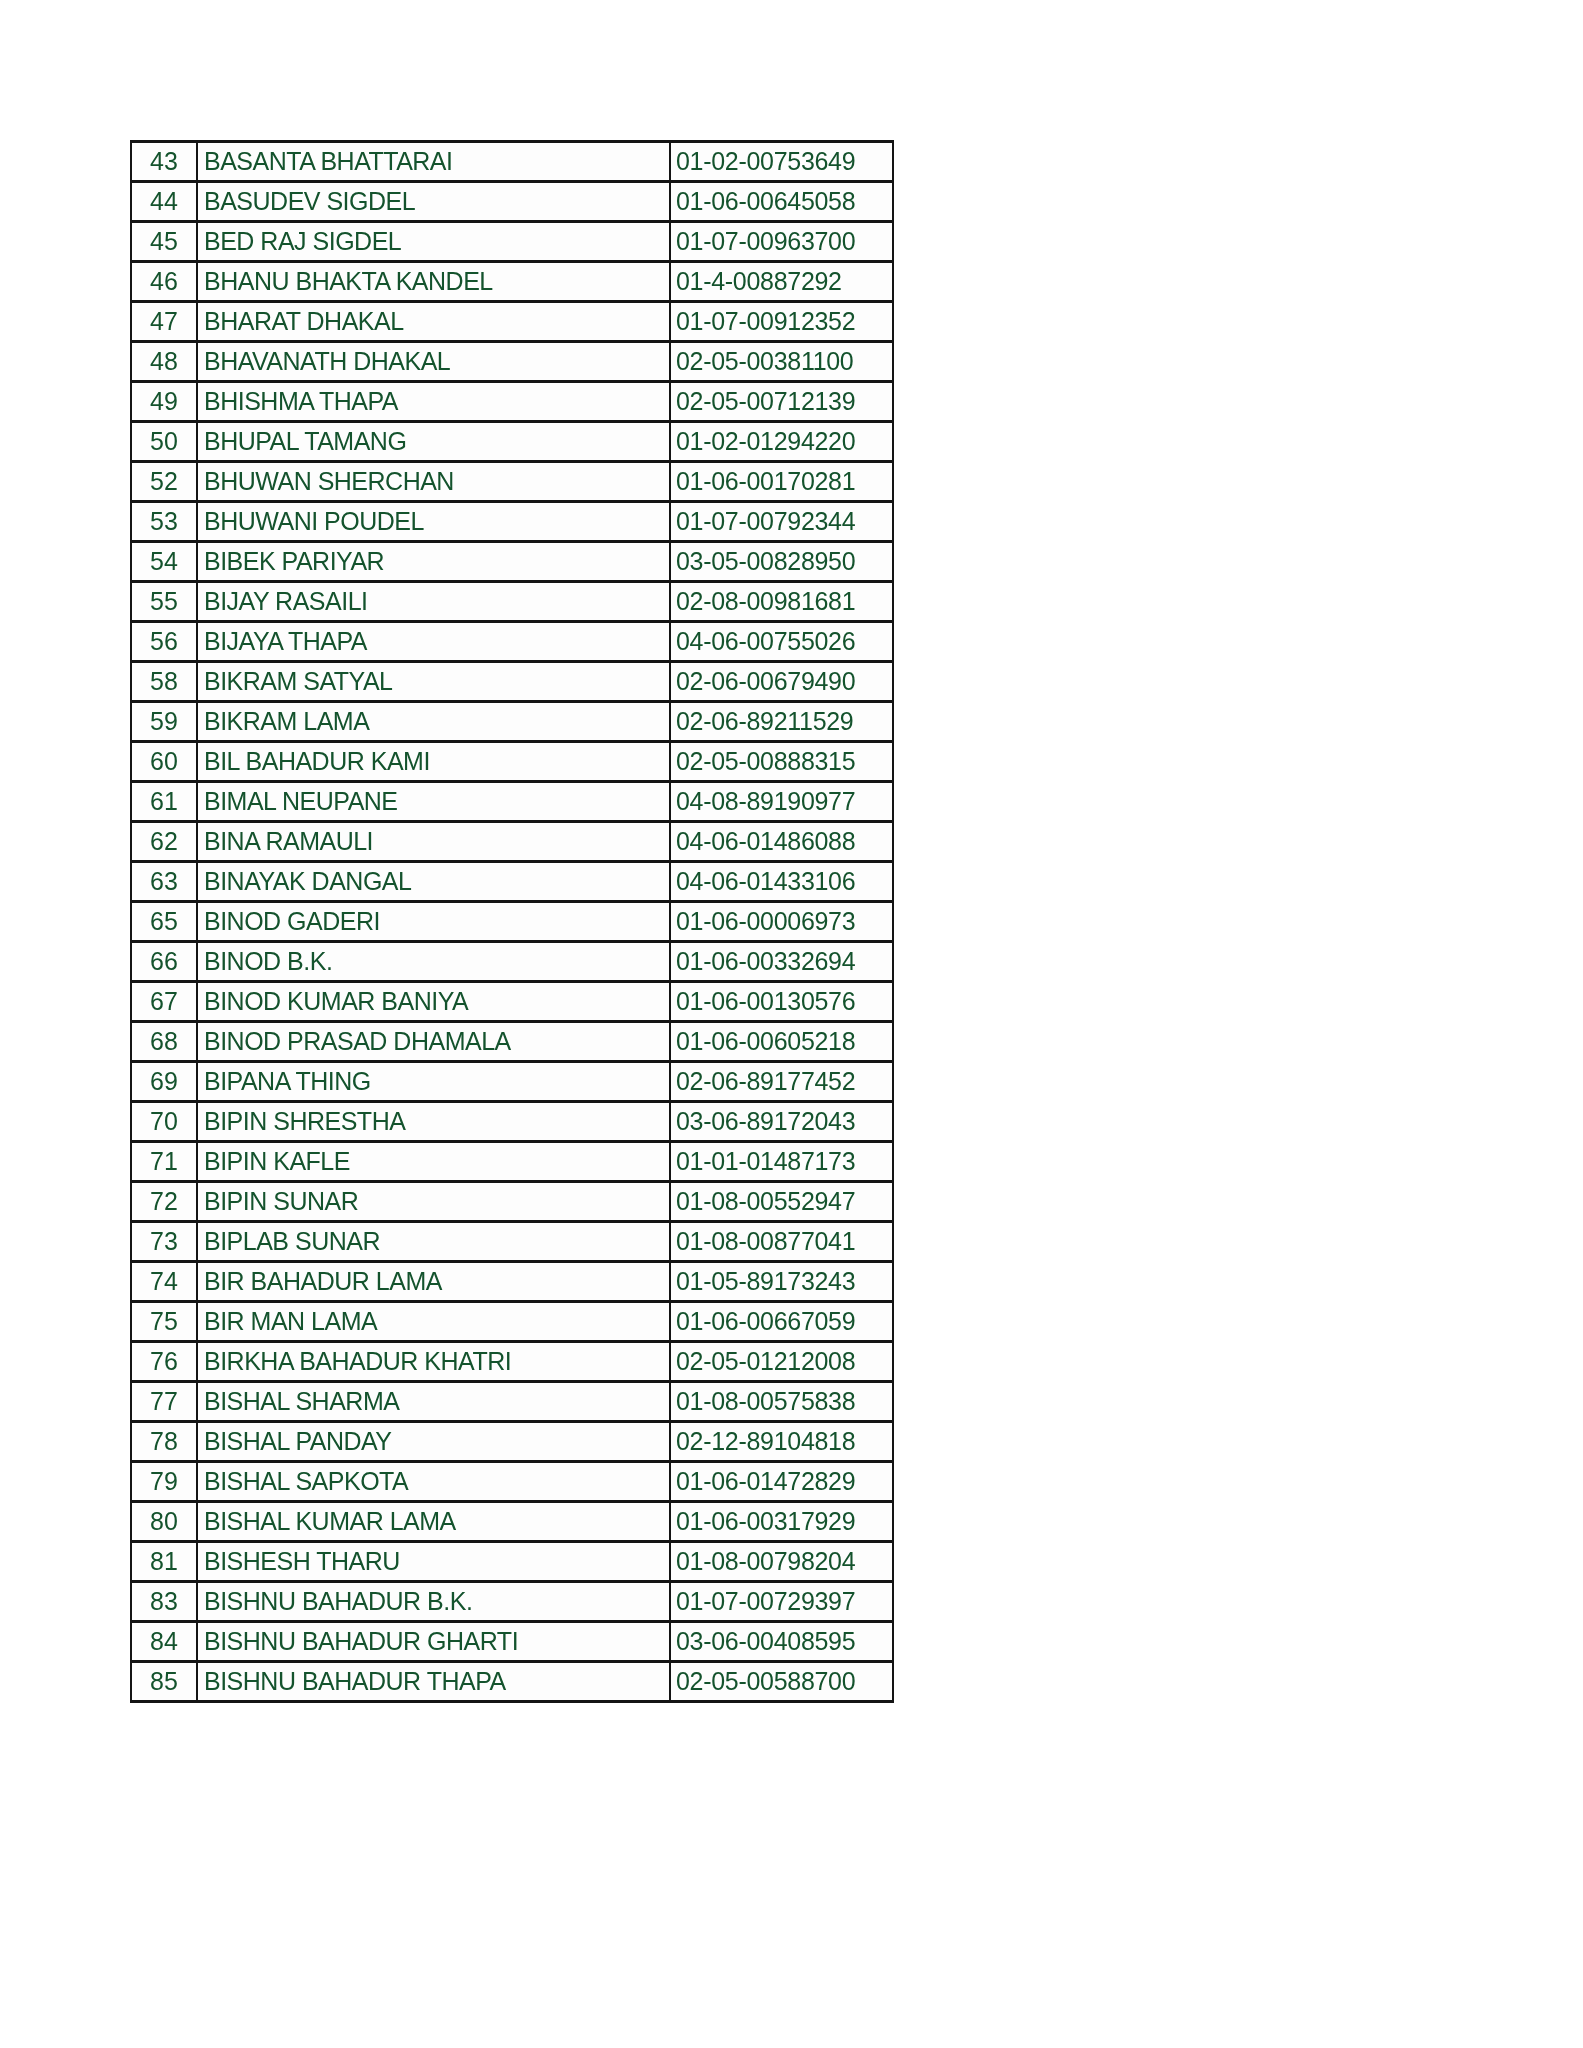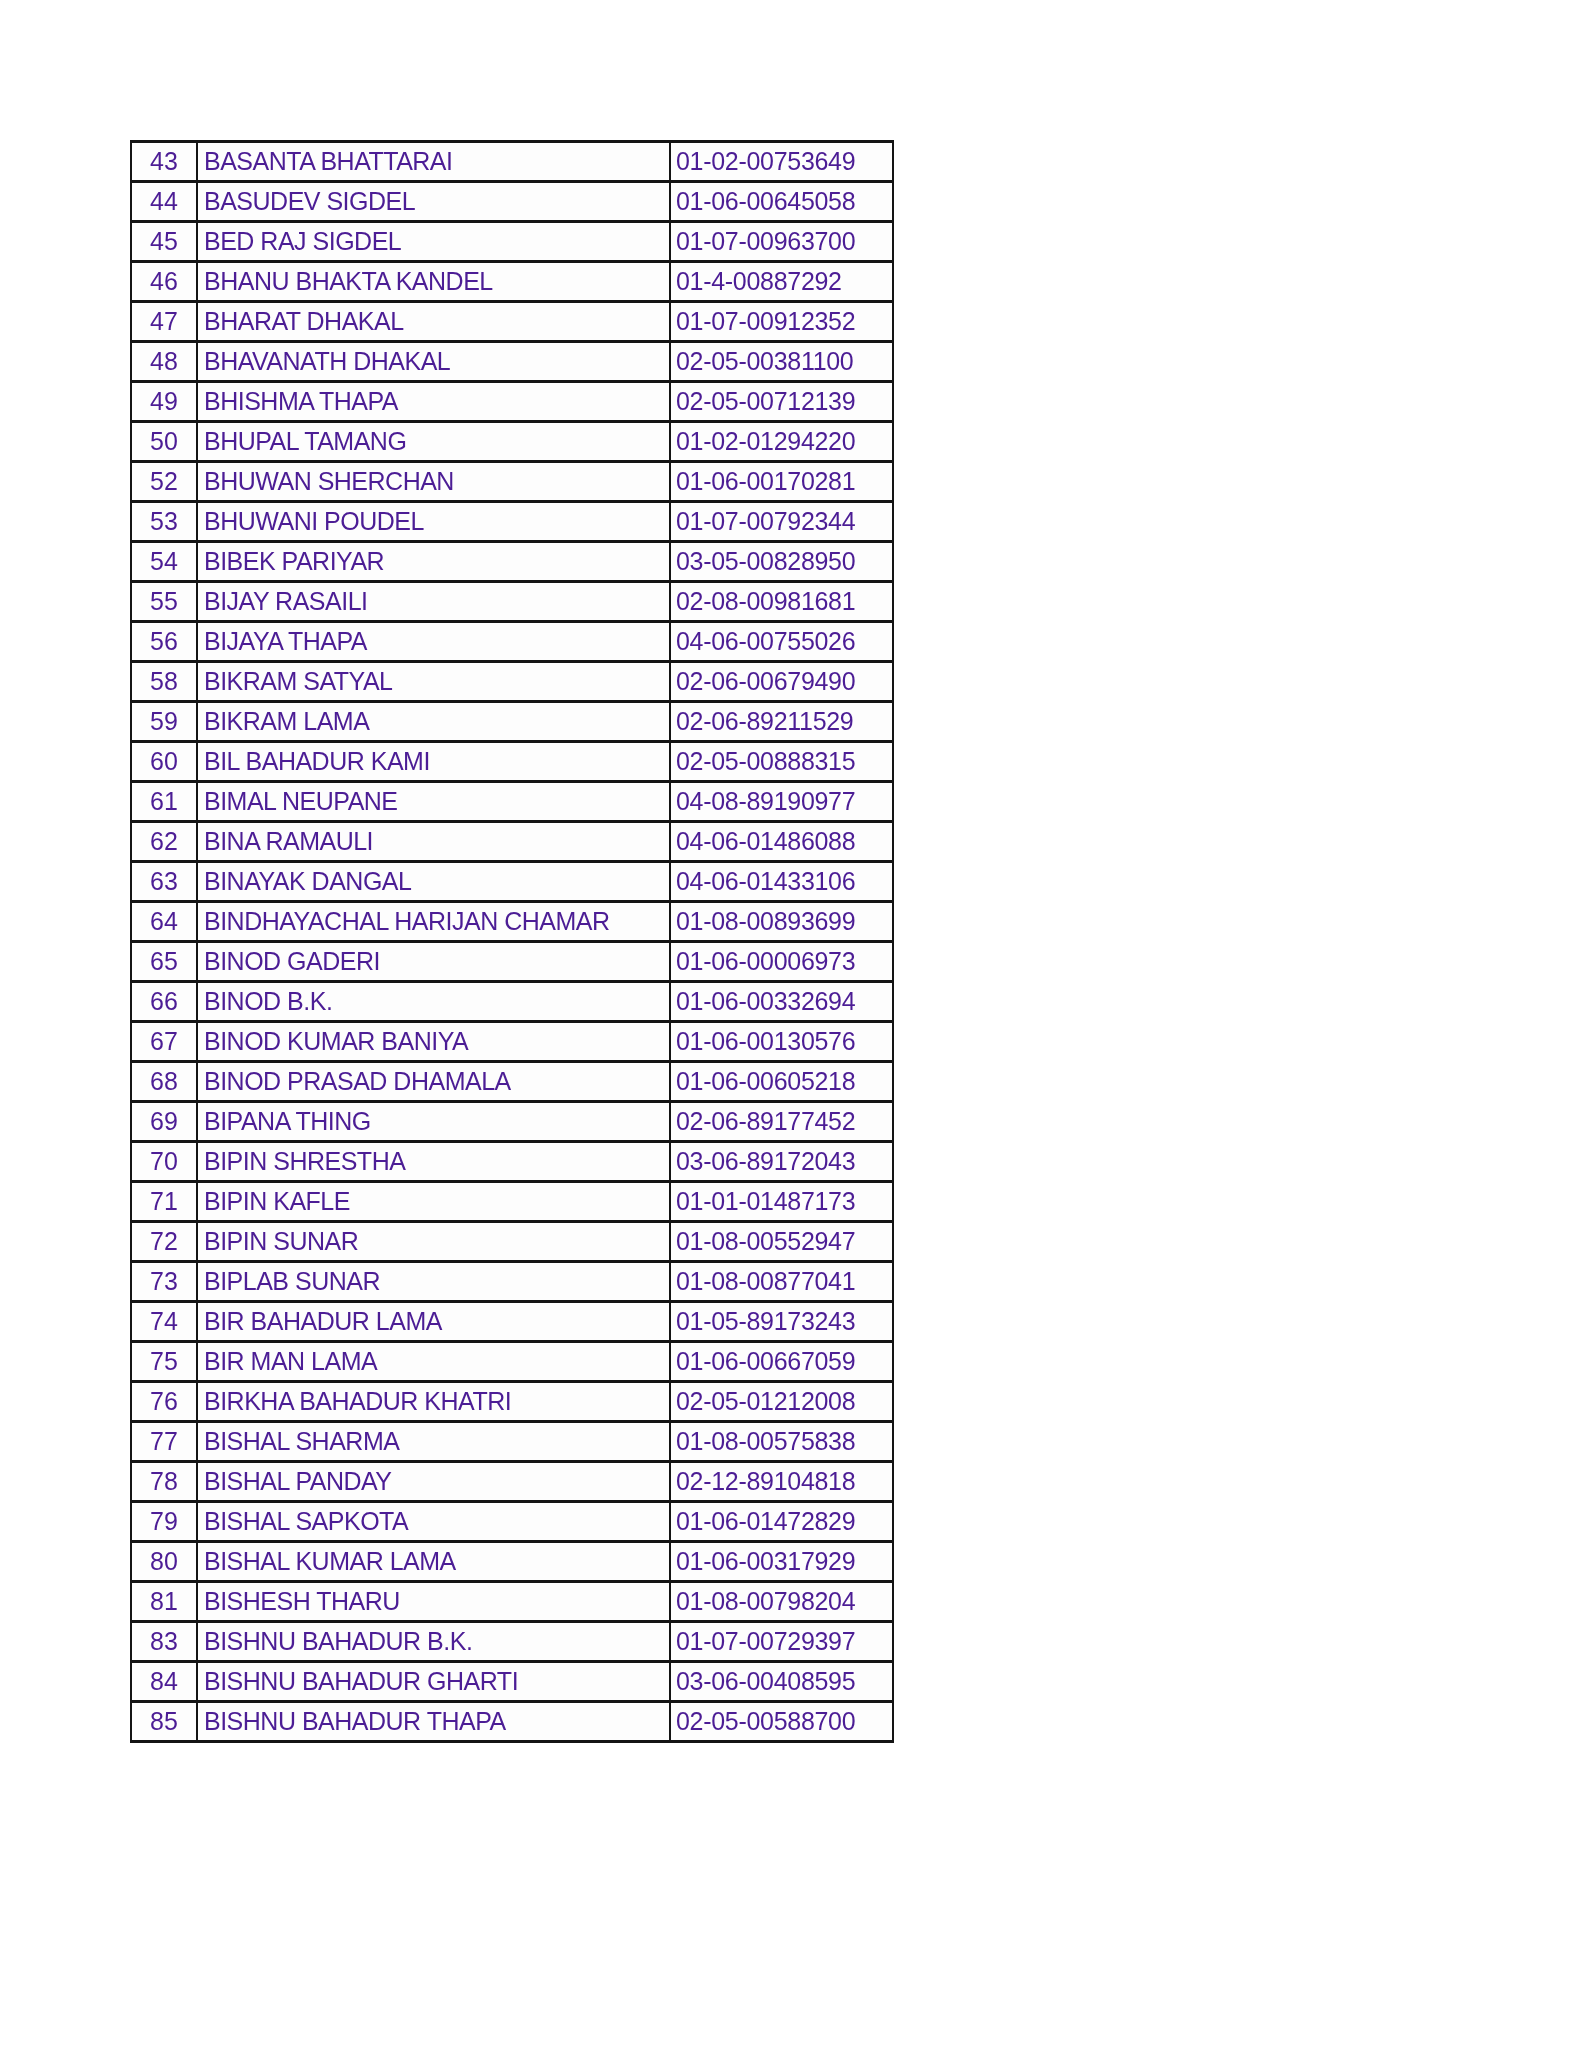--- a/index.html
+++ b/index.html
@@ -17,21 +17,21 @@
     background: #ffffff;
     overflow: hidden;
   }
   table.roster {
     position: absolute;
     left: 130px;
     top: 140px;
     border-collapse: collapse;
     table-layout: fixed;
     width: 755px;
-    color: #4c1d95;
+    color: #14532d;
   }
   table.roster td {
     border: 2px solid #141414;
     border-top-width: 3px;
     border-bottom-width: 3px;
     height: 37px;
     padding: 0;
     font-size: 25px;
     line-height: 37px;
     white-space: nowrap;
@@ -174,25 +174,20 @@
           <td class="col-name">BINA RAMAULI</td>
           <td class="col-id">04-06-01486088</td>
         </tr>
 
         <tr>
           <td class="col-sn">63</td>
           <td class="col-name">BINAYAK DANGAL</td>
           <td class="col-id">04-06-01433106</td>
         </tr>
 
-        <tr>
-          <td class="col-sn">64</td>
-          <td class="col-name">BINDHAYACHAL HARIJAN CHAMAR</td>
-          <td class="col-id">01-08-00893699</td>
-        </tr>
 
         <tr>
           <td class="col-sn">65</td>
           <td class="col-name">BINOD GADERI</td>
           <td class="col-id">01-06-00006973</td>
         </tr>
 
         <tr>
           <td class="col-sn">66</td>
           <td class="col-name">BINOD B.K.</td>

